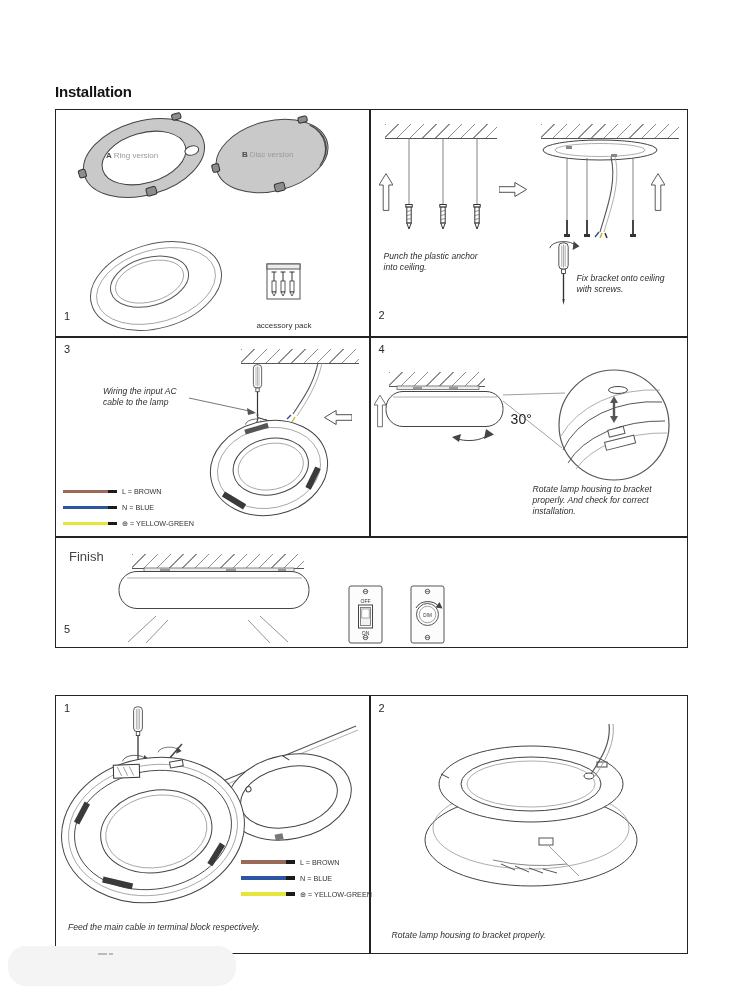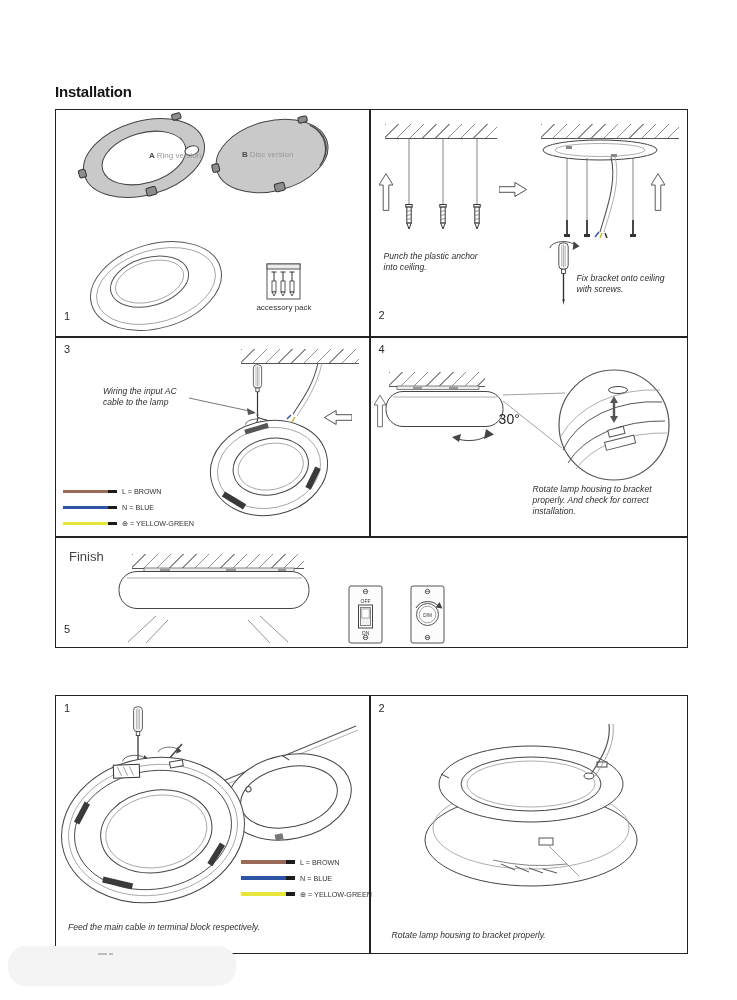--- a/index.html
+++ b/index.html
@@ -11,21 +11,21 @@
   .panel{position:absolute;}
   .draw{position:absolute;left:0;top:0;}
   .num{position:absolute;font-size:11px;color:#2a2a2a;}
   .cap{position:absolute;font-size:8.6px;line-height:1.28;color:#2f2f2f;white-space:pre-line;font-style:italic;}
   .small-line{font-size:7.7px;line-height:9.9px;color:#2f2f2f;white-space:nowrap;}
   .desc{position:absolute;}
   .ceiling{position:absolute;border-bottom:1.3px solid #555;
            background:repeating-linear-gradient(135deg,#8f8f8f 0 1px,transparent 1px 9px);}
   .ring-label{position:absolute;font-size:8px;color:#9a9a9a;}
   .ring-label b{color:#4a4a4a;margin-right:2px;}
-  .acc-label{position:absolute;font-size:8px;color:#333;text-align:center;width:70px;}
+  .acc-label{position:absolute;font-size:8px;color:#333;text-align:center;width:70px;margin-top:18px;}
   .legend{position:absolute;}
   .lg-row{display:flex;align-items:center;height:16px;}
   .lg-line{width:45px;height:3.5px;display:inline-block;}
   .lg-tip{width:9px;height:3.5px;background:#1b1b1b;display:inline-block;}
   .lg-label{font-size:7.2px;color:#333;margin-left:5px;white-space:nowrap;}
   .angle{position:absolute;font-size:14px;color:#1e1e1e;}
   .finish{position:absolute;font-size:13px;color:#444;}
   .whiteout{position:absolute;background:#f4f4f4;border-radius:18px;}
   .wdash{position:absolute;background:#9c9c9c;opacity:.65;}
   svg text{font-family:"Liberation Sans",sans-serif;fill:#333;}
@@ -119,21 +119,21 @@
           <g fill="#fff" stroke="#333" stroke-width="0.8">
             <rect x="216" y="171" width="4" height="11"></rect>
               <rect x="225" y="171" width="4" height="11"></rect>
               <rect x="234" y="171" width="4" height="11"></rect>
             <polygon points="216,182 220,182 218,186"></polygon>
               <polygon points="225,182 229,182 227,186"></polygon>
               <polygon points="234,182 238,182 236,186"></polygon>
           </g>
         </g>
       </svg>
-      <div class="ring-label" style="left:50px;top:41px;margin-left:43px;"><b>A</b><span>Ring version</span></div>
+      <div class="ring-label" style="left:50px;top:41px;"><b>A</b><span>Ring version</span></div>
       <div class="ring-label" style="left:186px;top:40px;"><b>B</b><span>Disc version</span></div>
       <div class="acc-label" style="left:193px;top:193px;">accessory pack</div>
       <div class="num" style="left:8px;top:200px;">1</div>
     </div>
 
     <div class="panel" style="left:314.6px;top:0;width:316px;height:226px;">
       <div class="ceiling" style="left:14px;top:14px;width:112px;height:14px;"></div>
       <div class="ceiling" style="left:170px;top:14px;width:138px;height:14px;"></div>
       <svg class="draw" width="316" height="226">
         <g stroke="#666" stroke-width="0.8">
@@ -262,21 +262,21 @@
           <ellipse cx="247" cy="52" rx="9.5" ry="3.5" fill="#fff" stroke="#444"></ellipse>
           <line x1="243" y1="64" x2="243" y2="79" stroke="#555" stroke-width="2.4"></line>
           <polygon points="243,58 239,65 247,65" fill="#555"></polygon>
           <polygon points="243,85 239,78 247,78" fill="#555"></polygon>
           <g transform="rotate(-14 252 104)">
             <rect x="234" y="100" width="30" height="8" fill="#fff" stroke="#555"></rect>
             <rect x="240" y="89" width="16" height="7" fill="#fff" stroke="#555"></rect>
           </g>
         </g>
       </svg>
-      <div class="angle" style="left:128px;top:73px;text-align:right;">30°</div>
+      <div class="angle" style="left:140px;top:73px;text-align:right;">30°</div>
       <div class="cap" style="left:162px;top:146px;">Rotate lamp housing to bracket
 properly. And check for correct
 installation.</div>
       <div class="num" style="left:8px;top:5px;">4</div>
     </div>
 
     <div class="panel" style="left:0;top:428px;width:630px;height:108px;">
       <div class="ceiling" style="left:76px;top:16px;width:172px;height:14px;"></div>
       <svg class="draw" width="630" height="108">
         <rect x="88" y="30" width="150" height="3.5" fill="#ececec" stroke="#666" stroke-width="0.8"></rect>

